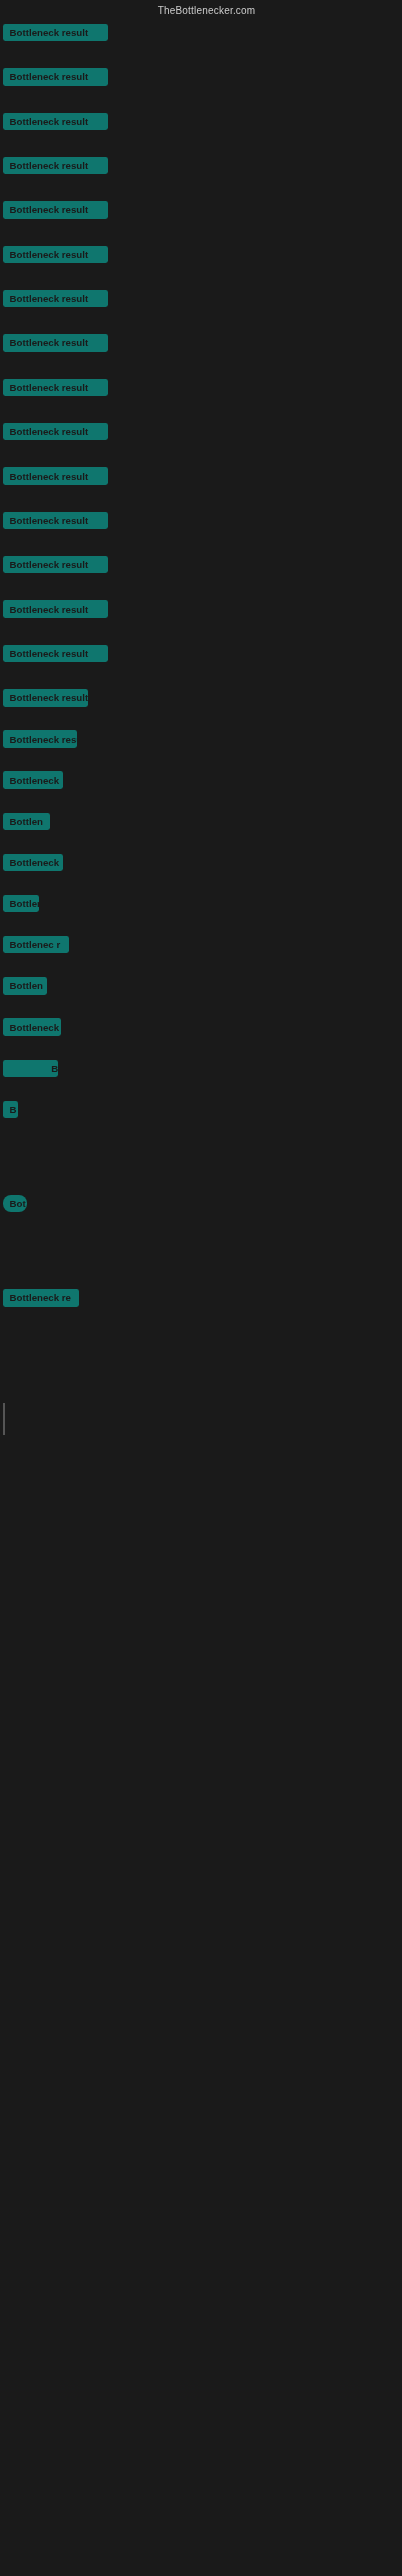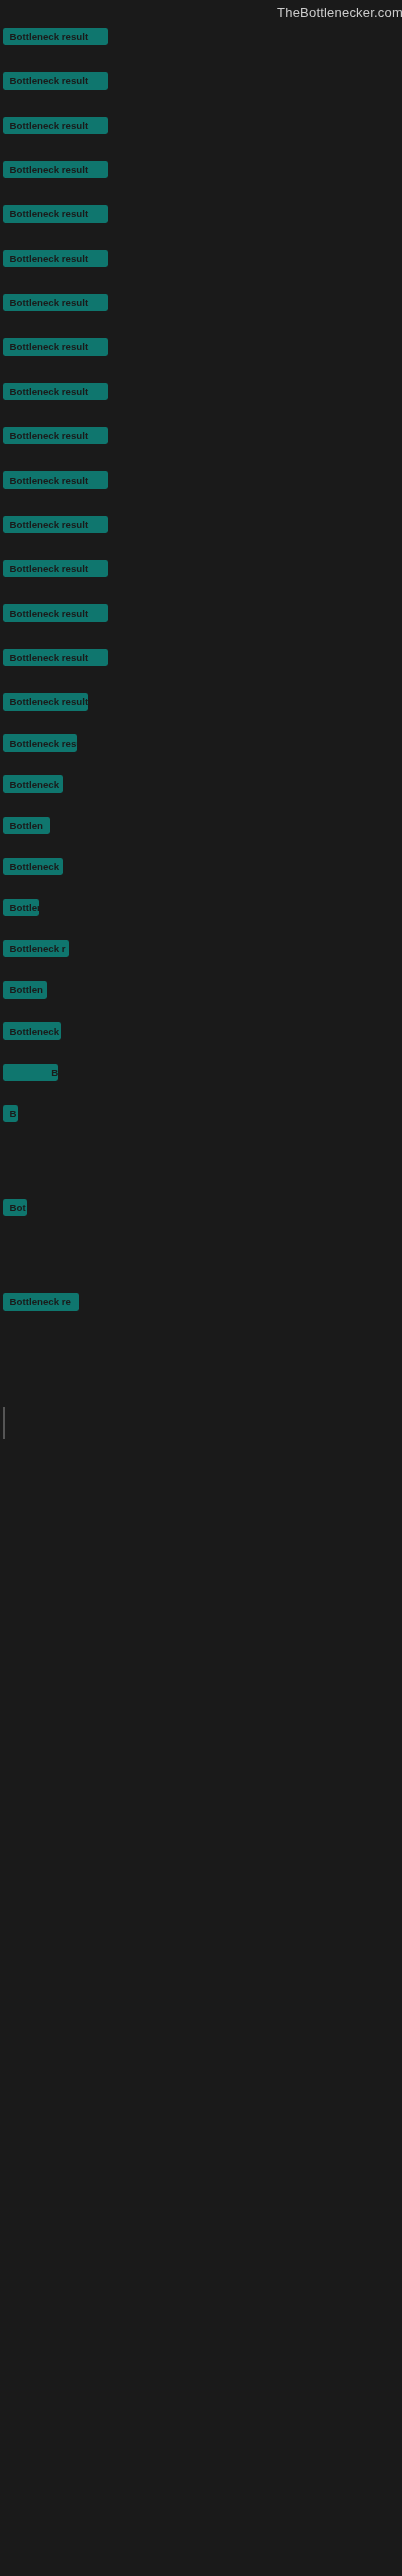--- a/index.html
+++ b/index.html
@@ -8,23 +8,23 @@
       box-sizing: border-box;
     }
     body {
       width: 403px;
       min-height: 2576px;
       background-color: #1a1a1a;
       font-family: Arial, sans-serif;
       position: relative;
     }
     .site-title {
-      text-align: right;
+      text-align: center;
       color: #cccccc;
-      font-size: 13px;
+      font-size: 10px;
       padding: 4.8px 0 3.2px 0;
       letter-spacing: 0.2px;
       margin-left: 10px;
     }
     .bottleneck-item {
       margin: 0 0 6.4px 0;
       padding: 4.8px 0 4.8px 3.2px;
     }
     .bottleneck-badge {
       display: inline-block;
@@ -89,32 +89,32 @@
       <div class="bottleneck-item"><div class="bottleneck-badge" style="max-width: 74px; width: 74px;">Bottleneck resu</div></div>
       <div style="height: 4.8px;"></div>
       <div class="bottleneck-item"><div class="bottleneck-badge" style="max-width: 60px; width: 60px;">Bottleneck</div></div>
       <div style="height: 4.8px;"></div>
       <div class="bottleneck-item"><div class="bottleneck-badge" style="max-width: 47px; width: 47px;">Bottlen</div></div>
       <div style="height: 4.8px;"></div>
       <div class="bottleneck-item"><div class="bottleneck-badge" style="max-width: 60px; width: 60px;">Bottleneck</div></div>
       <div style="height: 4.8px;"></div>
       <div class="bottleneck-item"><div class="bottleneck-badge" style="max-width: 55px; width: 36px;">Bottlenec</div></div>
       <div style="height: 4.8px;"></div>
-      <div class="bottleneck-item"><div class="bottleneck-badge" style="max-width: 66px; width: 66px;">Bottleneck r</div></div>
+      <div class="bottleneck-item"><div class="bottleneck-badge" style="max-width: 66px; width: 66px;">Bottlenec r</div></div>
       <div style="height: 4.8px;"></div>
       <div class="bottleneck-item"><div class="bottleneck-badge" style="max-width: 44px; width: 44px;">Bottlen</div></div>
       <div style="height: 4.8px;"></div>
       <div class="bottleneck-item"><div class="bottleneck-badge" style="max-width: 58px; width: 58px;">Bottleneck</div></div>
       <div style="height: 4.8px;"></div>
       <div class="bottleneck-item"><div class="bottleneck-badge" style="max-width: 22.5px; width: 22.5px; padding-left: 48px;">Bo</div></div>
       <div style="height: 4.8px;"></div>
       <div class="bottleneck-item"><div class="bottleneck-badge" style="max-width: 14.5px; width: 14.5px;">B</div></div>
       <div style="height: 17.7px;"></div>
       <div style="height: 40px;"></div>
-      <div class="bottleneck-item"><div class="bottleneck-badge" style="max-width: 24px; width: 24px;">Bot</div></div>
+      <div class="bottleneck-item"><div class="bottleneck-badge" style="max-width: 24px; width: 24px; border-radius: 8px;">Bot</div></div>
       <div style="height: 58px;"></div>
       <div class="bottleneck-item"><div class="bottleneck-badge" style="max-width: 76px; width: 76px;">Bottleneck re</div></div>
       <div style="height: 58px;"></div>
     </div>
 
   <div class="section-gap-large"></div>
   <div class="thin-line"></div>
   <div class="section-gap-large"></div>
 </div>
 

